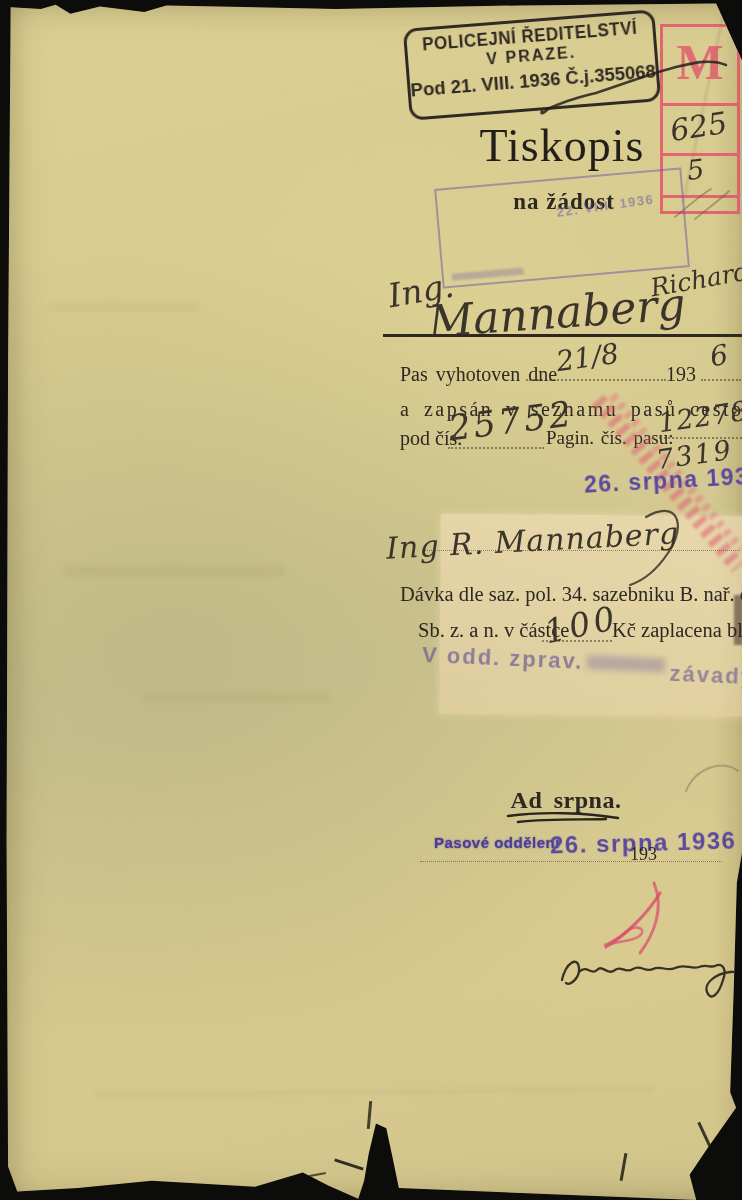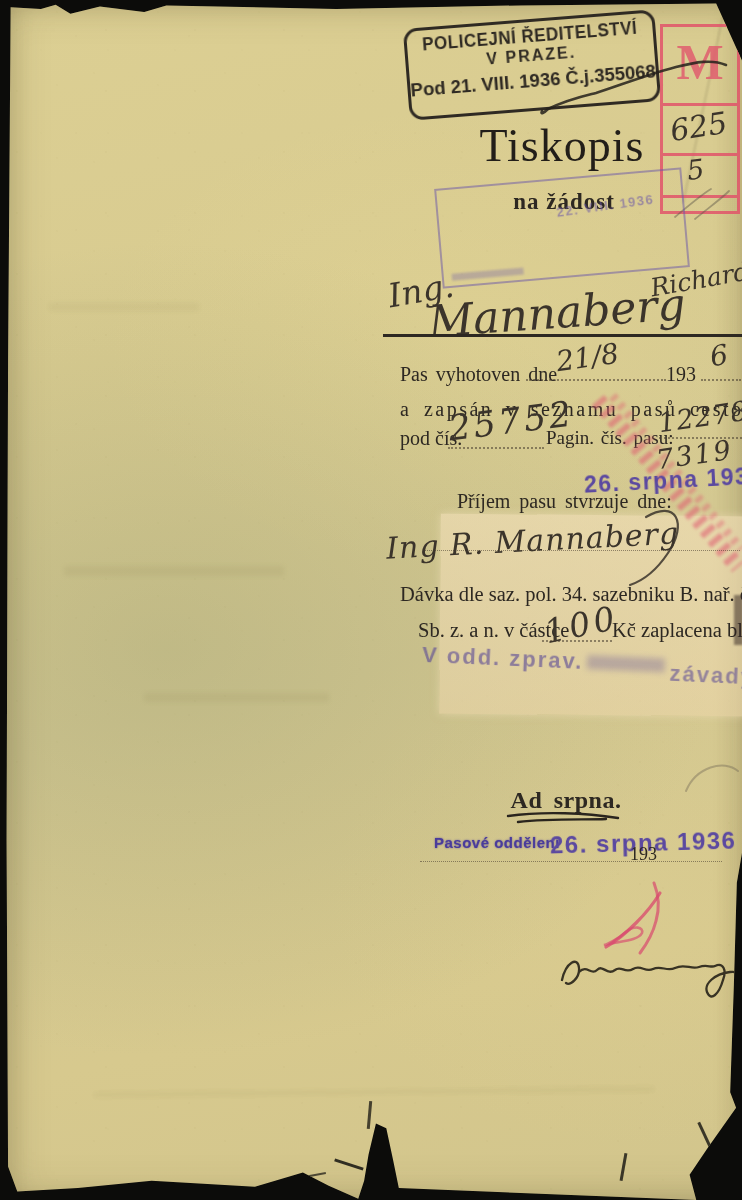--- a/index.html
+++ b/index.html
@@ -115,21 +115,20 @@
     <div class="abs hand" style="left:652px;top:436px;font-size:27px;transform:rotate(-8deg);letter-spacing:2px;">7319</div>
 
     <div class="abs" style="left:600px;top:392px;width:218px;height:16px;transform:rotate(50deg);transform-origin:0 0;
                 background:repeating-linear-gradient(90deg, rgba(222,90,112,.55) 0 6px, transparent 6px 12px);
                 filter:blur(1.4px);"></div>
     <div class="abs" style="left:612px;top:390px;width:200px;height:9px;transform:rotate(50deg);transform-origin:0 0;
                 background:repeating-linear-gradient(90deg, rgba(222,90,112,.4) 0 5px, transparent 5px 11px);
                 filter:blur(1.6px);"></div>
 
     <div class="abs stamp-sans purple" style="left:580px;top:464px;font-size:23px;transform:rotate(-3deg);letter-spacing:1.5px;filter:blur(.3px);">26. srpna 1936</div>
-    <div class="abs printed" style="left:453px;top:487px;font-size:20px;word-spacing:4px;">Příjem pasu stvrzuje dne:</div>
     <div class="abs hand" style="left:382px;top:520px;font-size:30px;transform:rotate(-3deg);letter-spacing:1px;">Ing R. Mannaberg</div>
     <svg class="abs" style="left:598px;top:496px;" width="120" height="100" viewBox="0 0 120 100">
       <path d="M 44 18 C 74 0 86 24 66 54 C 54 72 40 82 28 86" fill="none" stroke="#3b342b" stroke-width="2.2" stroke-linecap="round" opacity=".85"></path>
     </svg>
     <div class="abs dotted" style="left:420px;top:547px;width:316px;border-bottom-style:dotted;border-bottom-width:1.5px;"></div>
 
     <div class="abs printed" style="left:396px;top:580px;font-size:20.5px;white-space:nowrap;">Dávka dle saz. pol. 34. sazebniku B. nař. č. 163/25</div>
     <div class="abs printed" style="left:414px;top:616px;font-size:20.5px;">Sb. z. a n. v částce</div>
     <div class="abs hand" style="left:540px;top:602px;font-size:33px;transform:rotate(-12deg);letter-spacing:4px;">100</div>
     <div class="abs dotted" style="left:538px;top:637px;width:70px;"></div>

